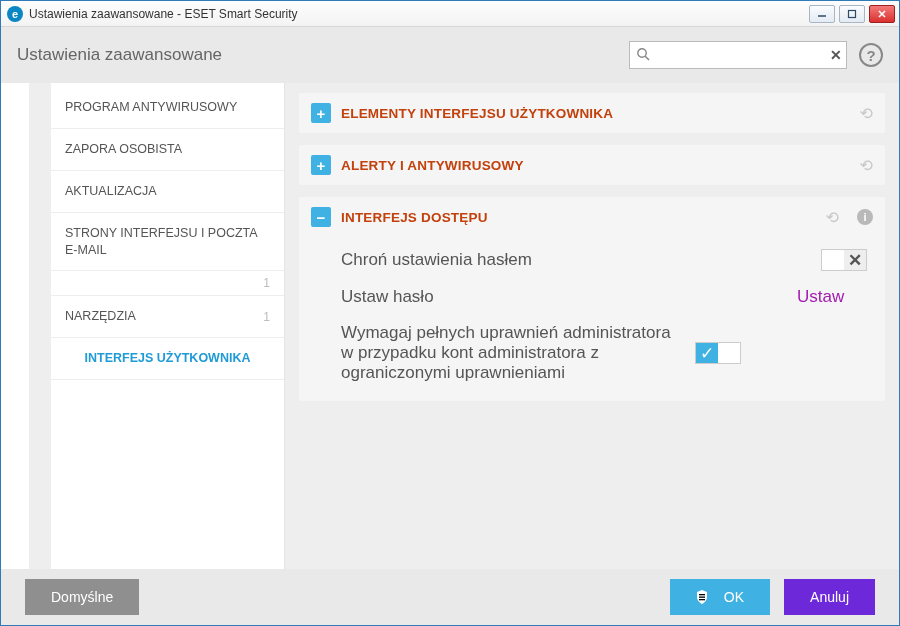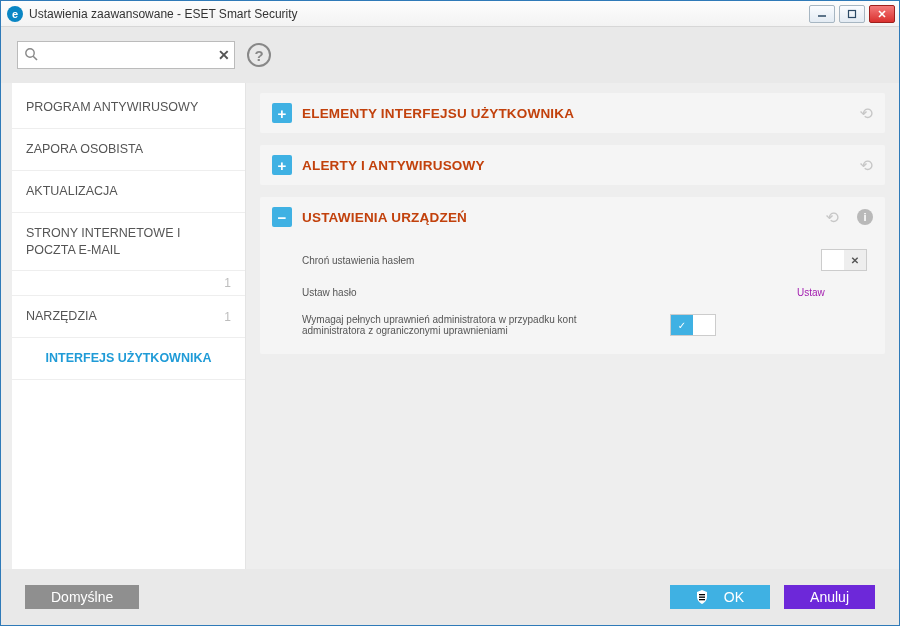--- a/index.html
+++ b/index.html
@@ -56,21 +56,21 @@
   .searchwrap .sicon { color:#888; font-size:14px; margin-right:4px;}
   .searchwrap input { flex:1; border:none; outline:none; font-size:13px; }
   .searchwrap .clear { color:#555; cursor:pointer; font-weight:bold; font-size:14px;}
   .help {
     width:24px; height:24px; border:2px solid #888; border-radius:50%;
     display:flex; align-items:center; justify-content:center;
     color:#888; font-weight:bold; font-size:15px; cursor:pointer;
   }
 
   
-  .body { flex:1; display:flex; background:#eee; padding: 0 0 0 1px; overflow:hidden;}
+  .body { flex:1; display:flex; background:#eee; padding: 0 0 0 12px; overflow:hidden;margin-left:28px;}
   .sidebar {
     width: 234px; background:#fff;
     border-right: 1px solid #e4e4e4;
     margin: 0 0 0 10px;
     display:flex; flex-direction:column;
     padding-top: 4px;
   }
   .side-item {
     padding: 12px 14px 12px 14px;
     font-size: 12.5px; color:#555;
@@ -111,43 +111,43 @@
   .reset-icon { color:#c7c7c7; font-size:16px; cursor:pointer; }
   .info-icon {
     width:16px;height:16px;border-radius:50%;background:#b9b9b9;color:#fff;
     display:inline-flex;align-items:center;justify-content:center;font-size:11px;font-weight:bold;cursor:pointer;margin-left:8px;
   }
 
   .panel-body { padding: 4px 0 10px 0; }
   .row {
     display:flex; align-items:center;
     padding: 8px 18px 8px 42px;
-    font-size: 10px; color:#555;
-    gap: 14px;
+    font-size: 17px; color:#555;
+    gap: 0;
   }
   .row .label { flex:1; }
   .row .ctrl { width: 70px; display:flex; justify-content:flex-end; }
   .row.linkrow .link { color:#a21caf; cursor:pointer; }
 
   .toggle {
     width:46px; height:22px; border:1px solid #ccc; background:#fff;
     position:relative; cursor:pointer; display:flex;
   }
   .toggle .half { flex:1; display:flex; align-items:center; justify-content:center; }
   .toggle.off .half.right { background:#eee; color:#555; font-weight:bold; }
   .toggle.on .half.left { background:#3fb1e3; color:#fff; }
 
   
   .footer {
     height: 56px; background:#e9e9e9;
     display:flex; align-items:center;
     padding: 0 24px; gap:14px;
   }
   .btn {
-    height:24px; padding: 0 26px;
+    height:36px; padding: 0 26px;
     display:flex; align-items:center; justify-content:center;
     font-size:14px; cursor:pointer; border:none;
     color:#fff;
   }
   .btn.default { background:#8f8f8f; }
   .btn.ok { background:#3fb1e3; gap:16px;}
   .btn.cancel { background:#6d28d9; }
   .footer .spacer { flex:1; }
   .shield {
     width:12px;height:14px;display:inline-block;
@@ -176,20 +176,21 @@
       <div class="win-btn close">
         <svg width="10" height="10">
             <line x1="2" y1="2" x2="8" y2="8" stroke="#fff" stroke-width="1.6"></line>
             <line x1="8" y1="2" x2="2" y2="8" stroke="#fff" stroke-width="1.6"></line>
           </svg>
       </div>
     </div>
   </div>
 
   <div class="header">
+    <div class="htitle">Ustawienia zaawansowane</div>
     <div class="searchwrap">
       <span class="sicon">
         <svg width="14" height="14" viewBox="0 0 14 14">
             <circle cx="6" cy="6" r="4.2" fill="none" stroke="#888" stroke-width="1.4"></circle>
             <line x1="9.2" y1="9.2" x2="13" y2="13" stroke="#888" stroke-width="1.6"></line>
           </svg>
       </span>
       <input type="text" placeholder="" style="">
       <span class="clear">✕</span>
     </div>
@@ -202,21 +203,21 @@
       <div class="side-item">
         <span>PROGRAM ANTYWIRUSOWY</span>
       </div>
       <div class="side-item">
         <span>ZAPORA OSOBISTA</span>
       </div>
       <div class="side-item">
         <span>AKTUALIZACJA</span>
       </div>
       <div class="side-item">
-        <span>STRONY INTERNETOWE I POCZTA E-MAIL</span>
+        <span>STRONY INTERFEJSU I POCZTA E-MAIL</span>
       </div>
       <div class="side-item">
         <span class="badge">1</span>
       </div>
       <div class="side-item">
         <span>NARZĘDZIA</span>
         <span class="badge">1</span>
       </div>
       <div class="side-item active">
         <span>INTERFEJS UŻYTKOWNIKA</span>
@@ -237,21 +238,21 @@
         <div class="panel-head">
           <div class="plusbox">+</div>
           <div class="panel-title">ALERTY I ANTYWIRUSOWY</div>
           <span class="reset-icon">⟲</span>
         </div>
       </div>
 
       <div class="panel">
         <div class="panel-head">
           <div class="plusbox">−</div>
-          <div class="panel-title">USTAWIENIA URZĄDZEŃ</div>
+          <div class="panel-title">INTERFEJS DOSTĘPU</div>
           <span class="reset-icon">⟲</span>
           <span class="info-icon">i</span>
         </div>
         <div class="panel-body">
 
           <div class="row">
             <div class="label">Chroń ustawienia hasłem</div>
             <div class="ctrl">
               <div class="toggle off">
                 <div class="half left"></div>

